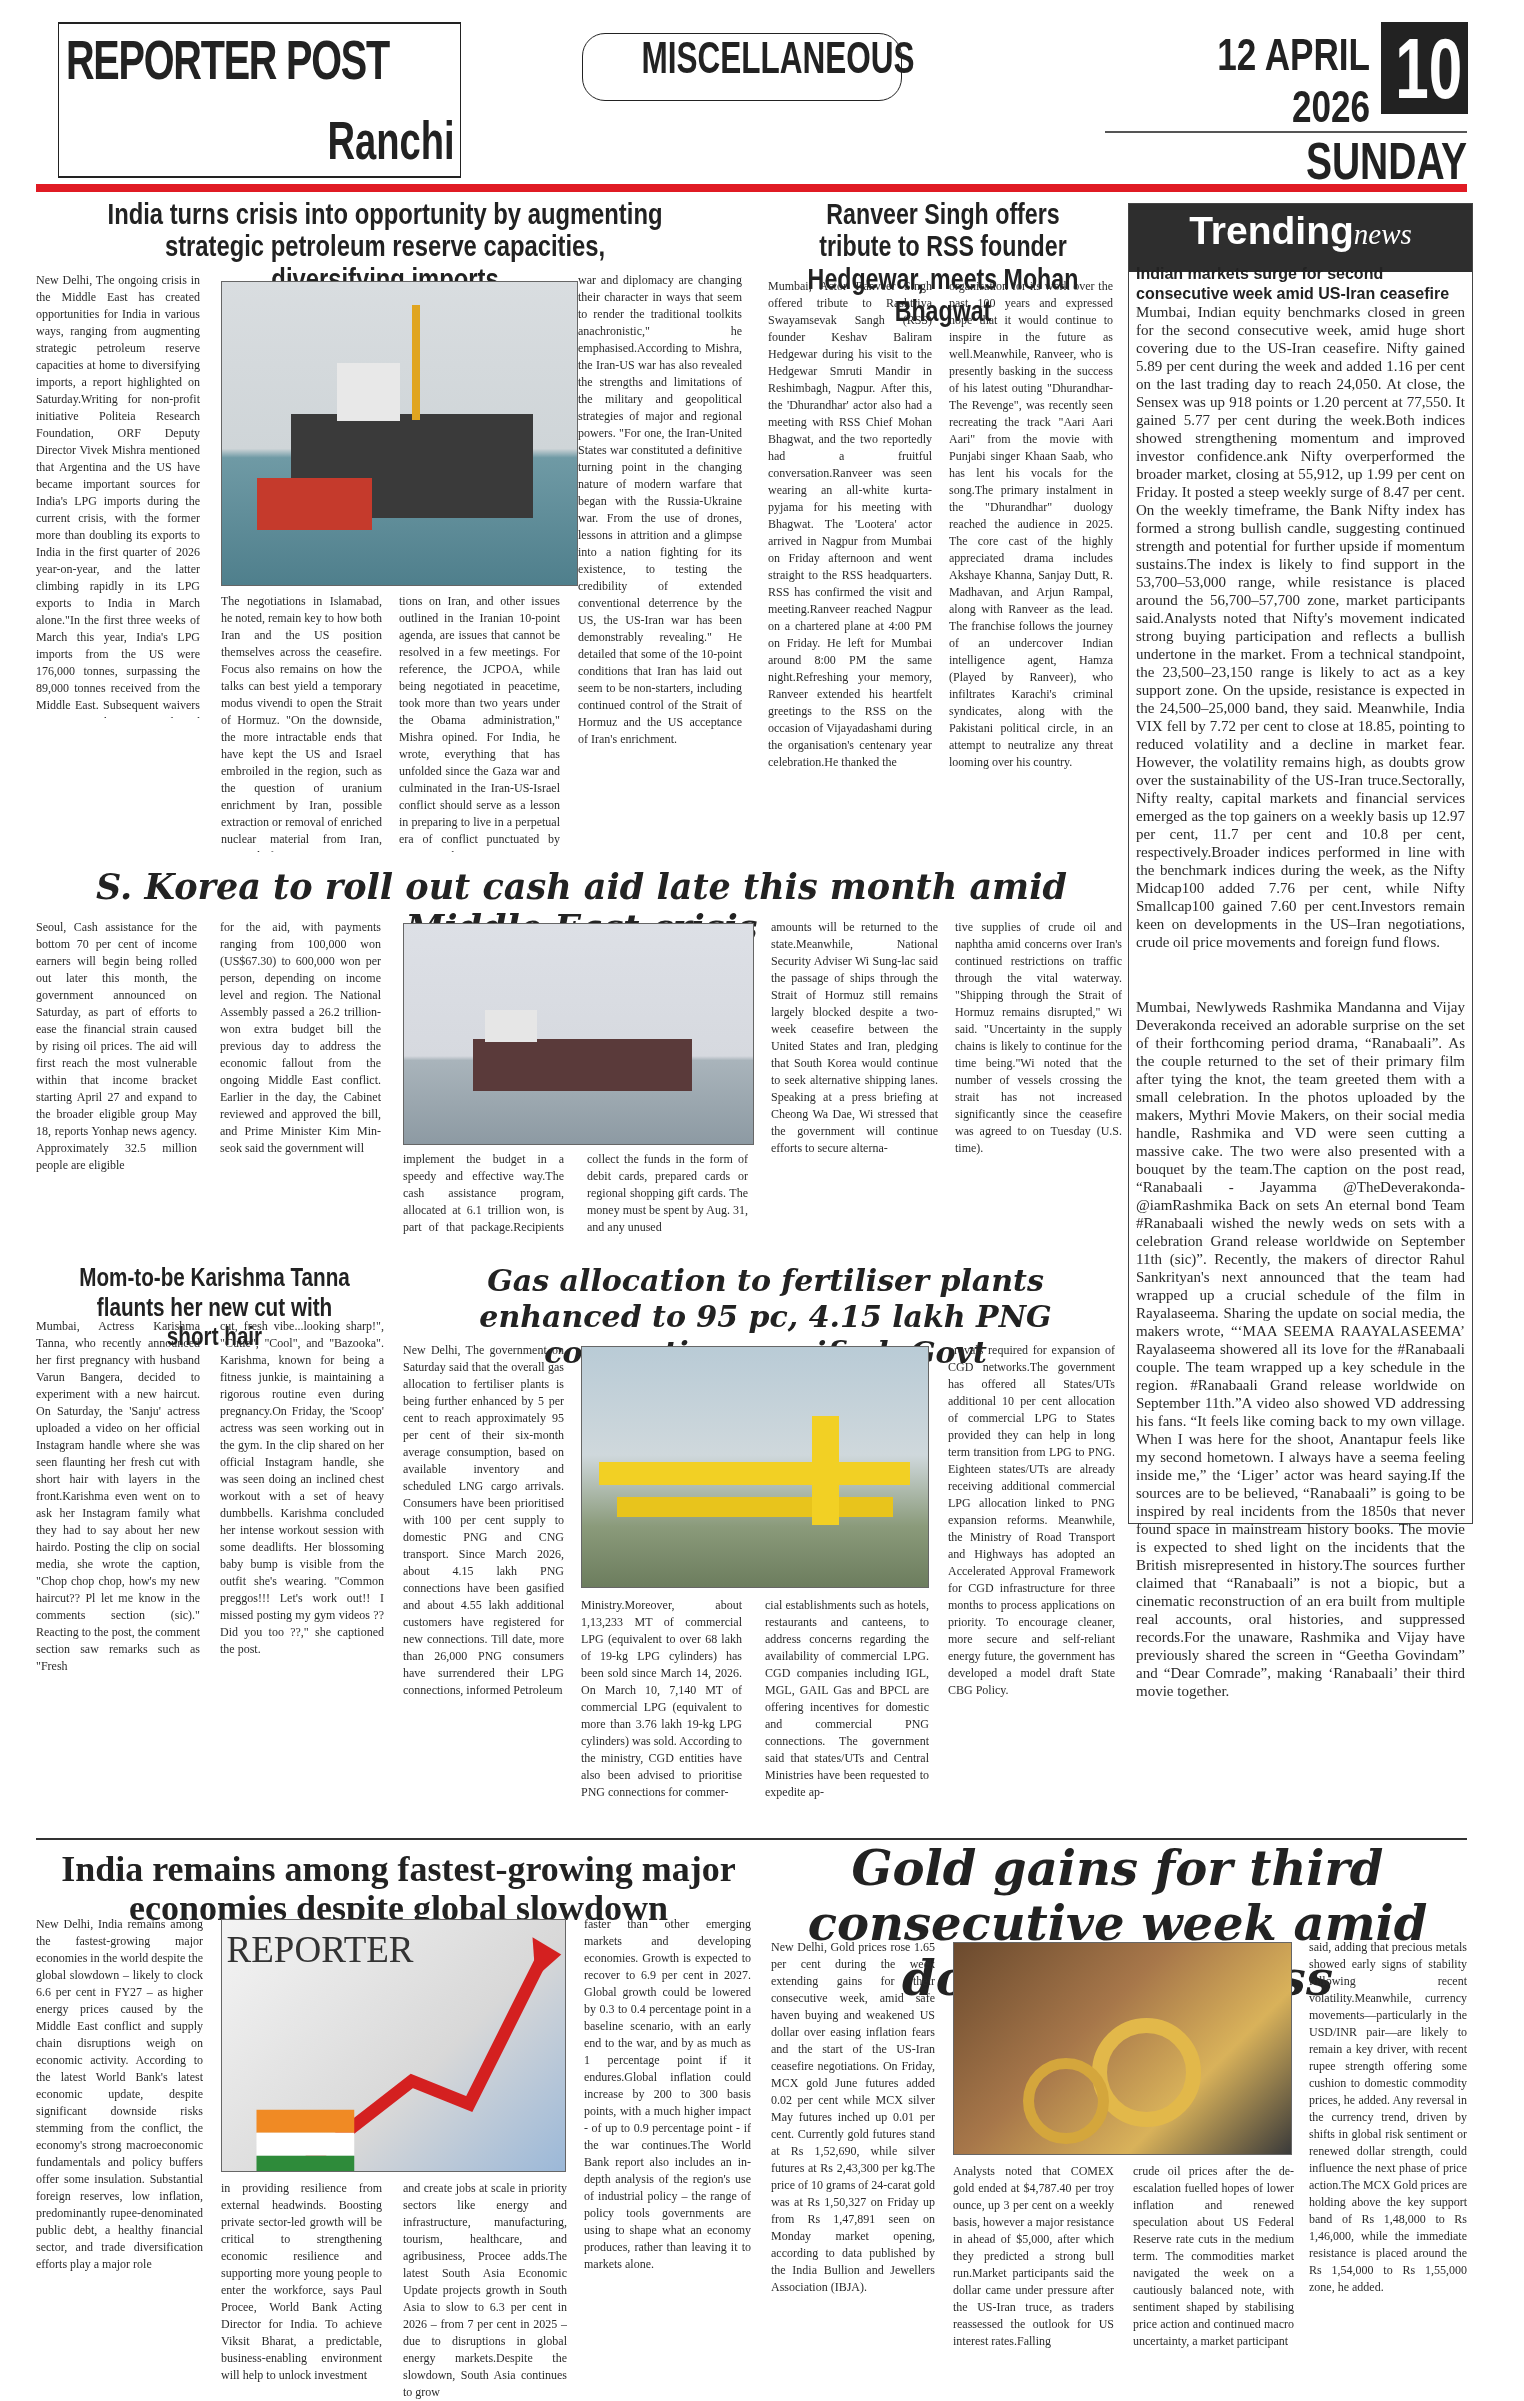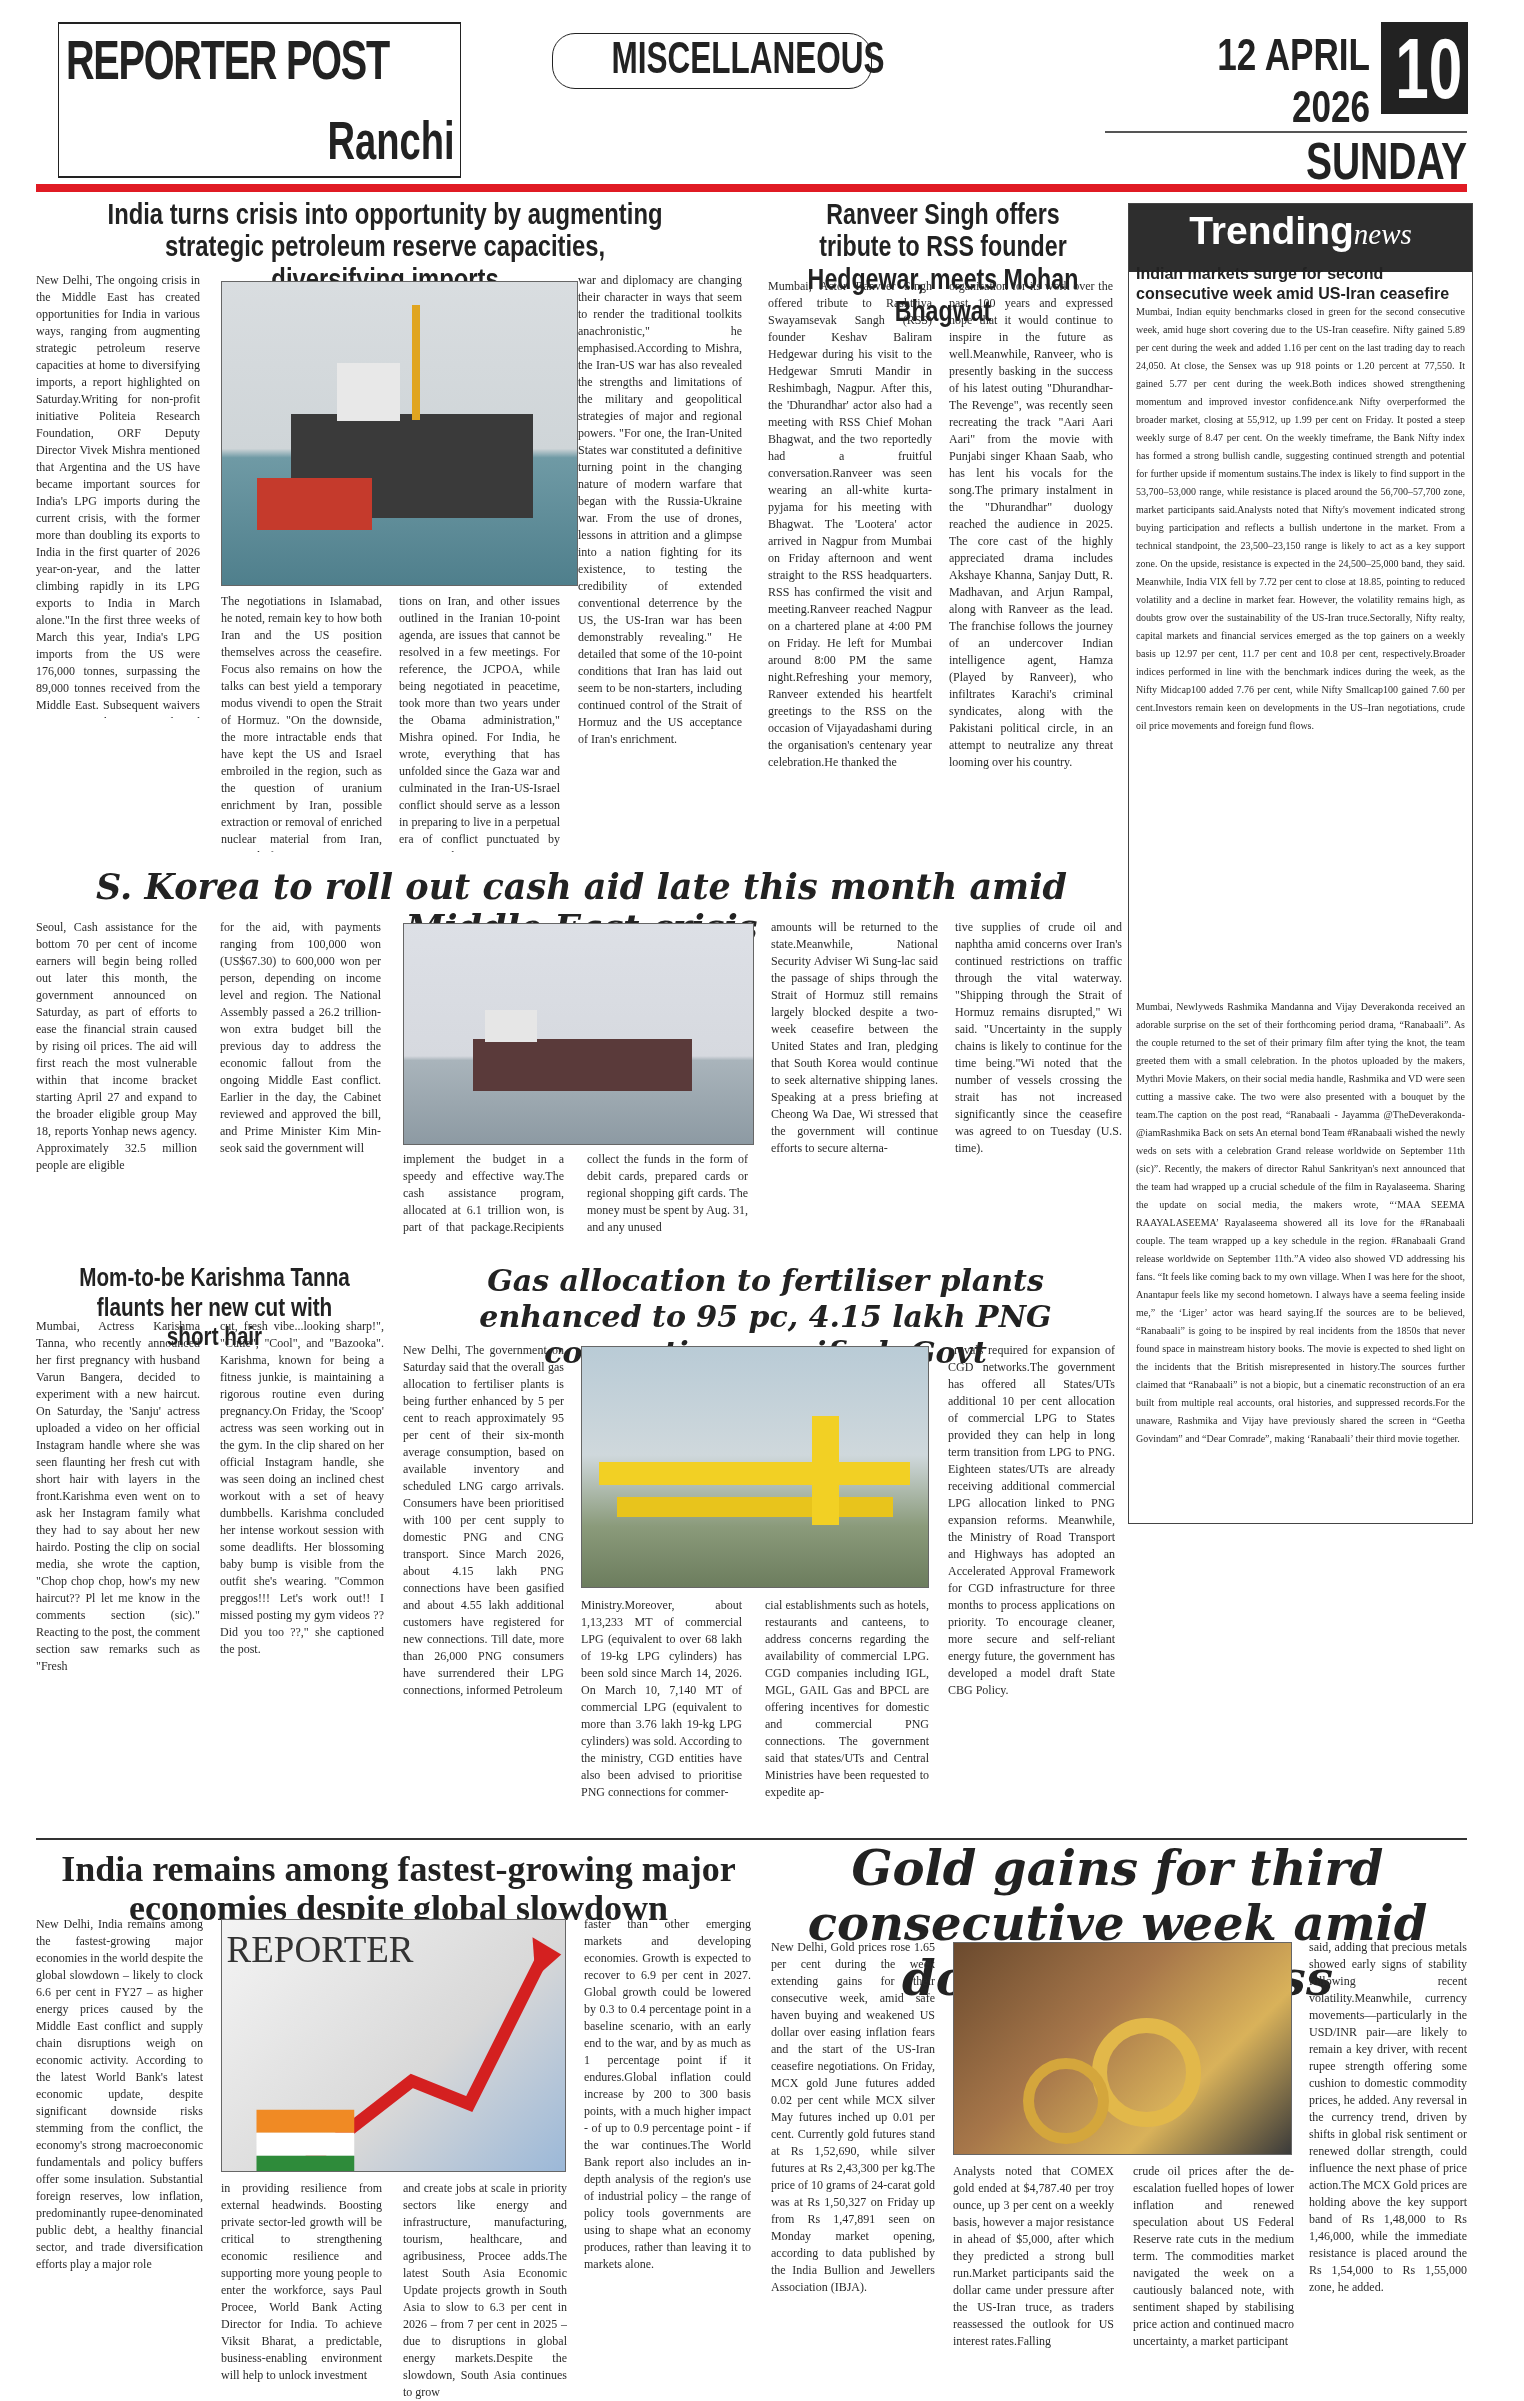--- a/index.html
+++ b/index.html
@@ -1,39 +1,39 @@
 <!DOCTYPE html>
 <html style="font-size:9.2px"><head>
 <meta charset="utf-8">
 <style>
   html,body{margin:0;padding:0;background:#fff;}
   body{width:1525px;height:2401px;position:relative;overflow:hidden;font-family:"Liberation Serif","DejaVu Serif",serif;color:#222;}
   .abs{position:absolute;}
   .mast{left:58px;top:22px;width:403px;height:156px;border:1.7px solid #222;border-top-width:2.9px;border-bottom-width:2.9px;box-sizing:border-box;}
   .mast-title{position:absolute;left:7px;top:3.5px;font-family:"Liberation Sans",sans-serif;font-weight:bold;font-size:55px;letter-spacing:-1.7px;transform:scaleX(0.72);transform-origin:left top;white-space:nowrap;color:#222;}
   .mast-city{position:absolute;right:5.8px;top:86px;font-family:"Liberation Sans",sans-serif;font-weight:bold;font-size:53px;transform:scaleX(0.72);transform-origin:right top;color:#222;}
-  .section-pill{left:552px;top:33px;width:320px;height:56px;border:1.7px solid #222;border-radius:23px;box-sizing:border-box;text-align:right;}
+  .section-pill{left:582px;top:33px;width:320px;height:68px;border:1.7px solid #222;border-radius:23px;box-sizing:border-box;text-align:right;}
   .section-pill span{display:inline-block;font-family:"Liberation Sans",sans-serif;font-weight:bold;font-size:45px;line-height:48px;transform:scaleX(0.7);color:#222;}
   .date{left:1105px;top:29px;width:265px;text-align:right;font-family:"Liberation Sans",sans-serif;font-weight:bold;font-size:45px;transform:scaleX(0.78);transform-origin:right top;color:#222;}
   .pagenum{left:1381px;top:22px;width:87px;height:92px;background:#222;color:#fff;text-align:center;font-family:"Liberation Sans",sans-serif;font-weight:bold;font-size:86px;line-height:92px;}
   .pagenum span{display:inline-block;transform:scaleX(0.7);}
   .date-rule{left:1105px;top:131px;width:362px;height:2.3px;background:#555;}
   .day{left:1208px;top:131px;width:259px;text-align:right;font-family:"Liberation Sans",sans-serif;font-weight:bold;font-size:52px;transform:scaleX(0.75);transform-origin:right top;color:#222;}
   .redbar{left:36px;top:184px;width:1431px;height:8px;background:#e01b24;}
   .hl-cond{font-family:"Liberation Sans",sans-serif;font-weight:bold;color:#222;text-align:center;line-height:1.12;}
   .hl-serif{font-family:"DejaVu Serif","Liberation Serif",serif;font-style:italic;font-weight:bold;color:#222;text-align:center;}
   .body-text{font-size:12px;line-height:17px;text-align:justify;color:#2a2a2a;hyphens:auto;}
   .col{position:absolute;overflow:hidden;}
   .photo{position:absolute;border:1.2px solid #666;box-sizing:border-box;overflow:hidden;}
   .trend-box{left:1128px;top:203px;width:345px;height:1321px;border:1.2px solid #444;box-sizing:border-box;}
   .trend-head{position:absolute;left:0;top:0;width:100%;height:68px;background:#2e2e2e;text-align:center;color:#fff;}
   .trend-head .t1{font-family:"Liberation Sans",sans-serif;font-weight:bold;font-size:39px;line-height:54px;}
   .trend-head .t2{font-family:"Liberation Serif",serif;font-style:italic;font-size:29px;}
   .trend-hl{font-family:"Liberation Sans",sans-serif;font-weight:bold;font-size:16px;line-height:19.6px;color:#222;}
-  .trend-body{font-size:10px;line-height:18px;text-align:justify;color:#2a2a2a;}
+  .trend-body{font-size:15px;line-height:18px;text-align:justify;color:#2a2a2a;}
   .divider-h{position:absolute;background:#333;}
 </style>
 </head>
 <body>
 
 <div class="abs mast">
   <div class="mast-title">REPORTER POST</div>
   <div class="mast-city">Ranchi</div>
 </div>
 <div class="abs section-pill"><span>MISCELLANEOUS</span></div>

